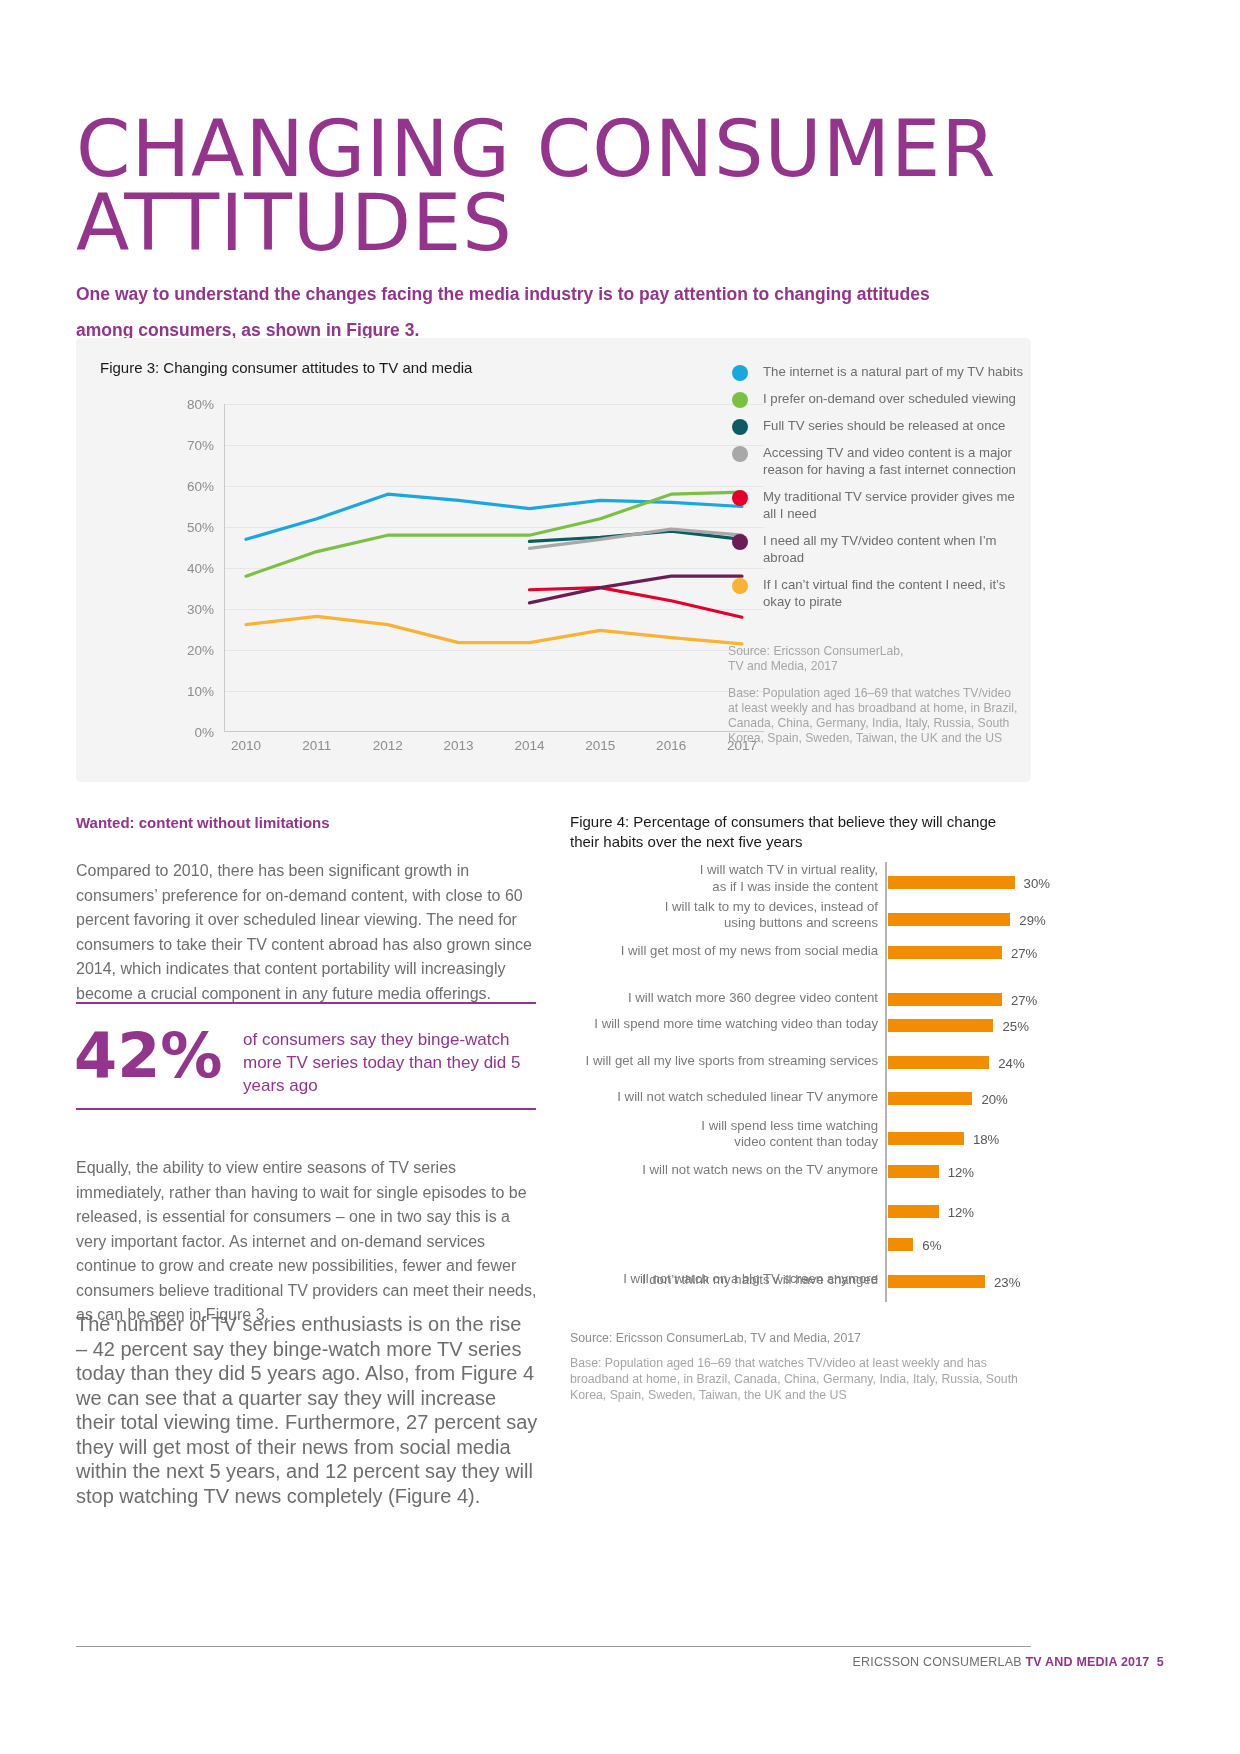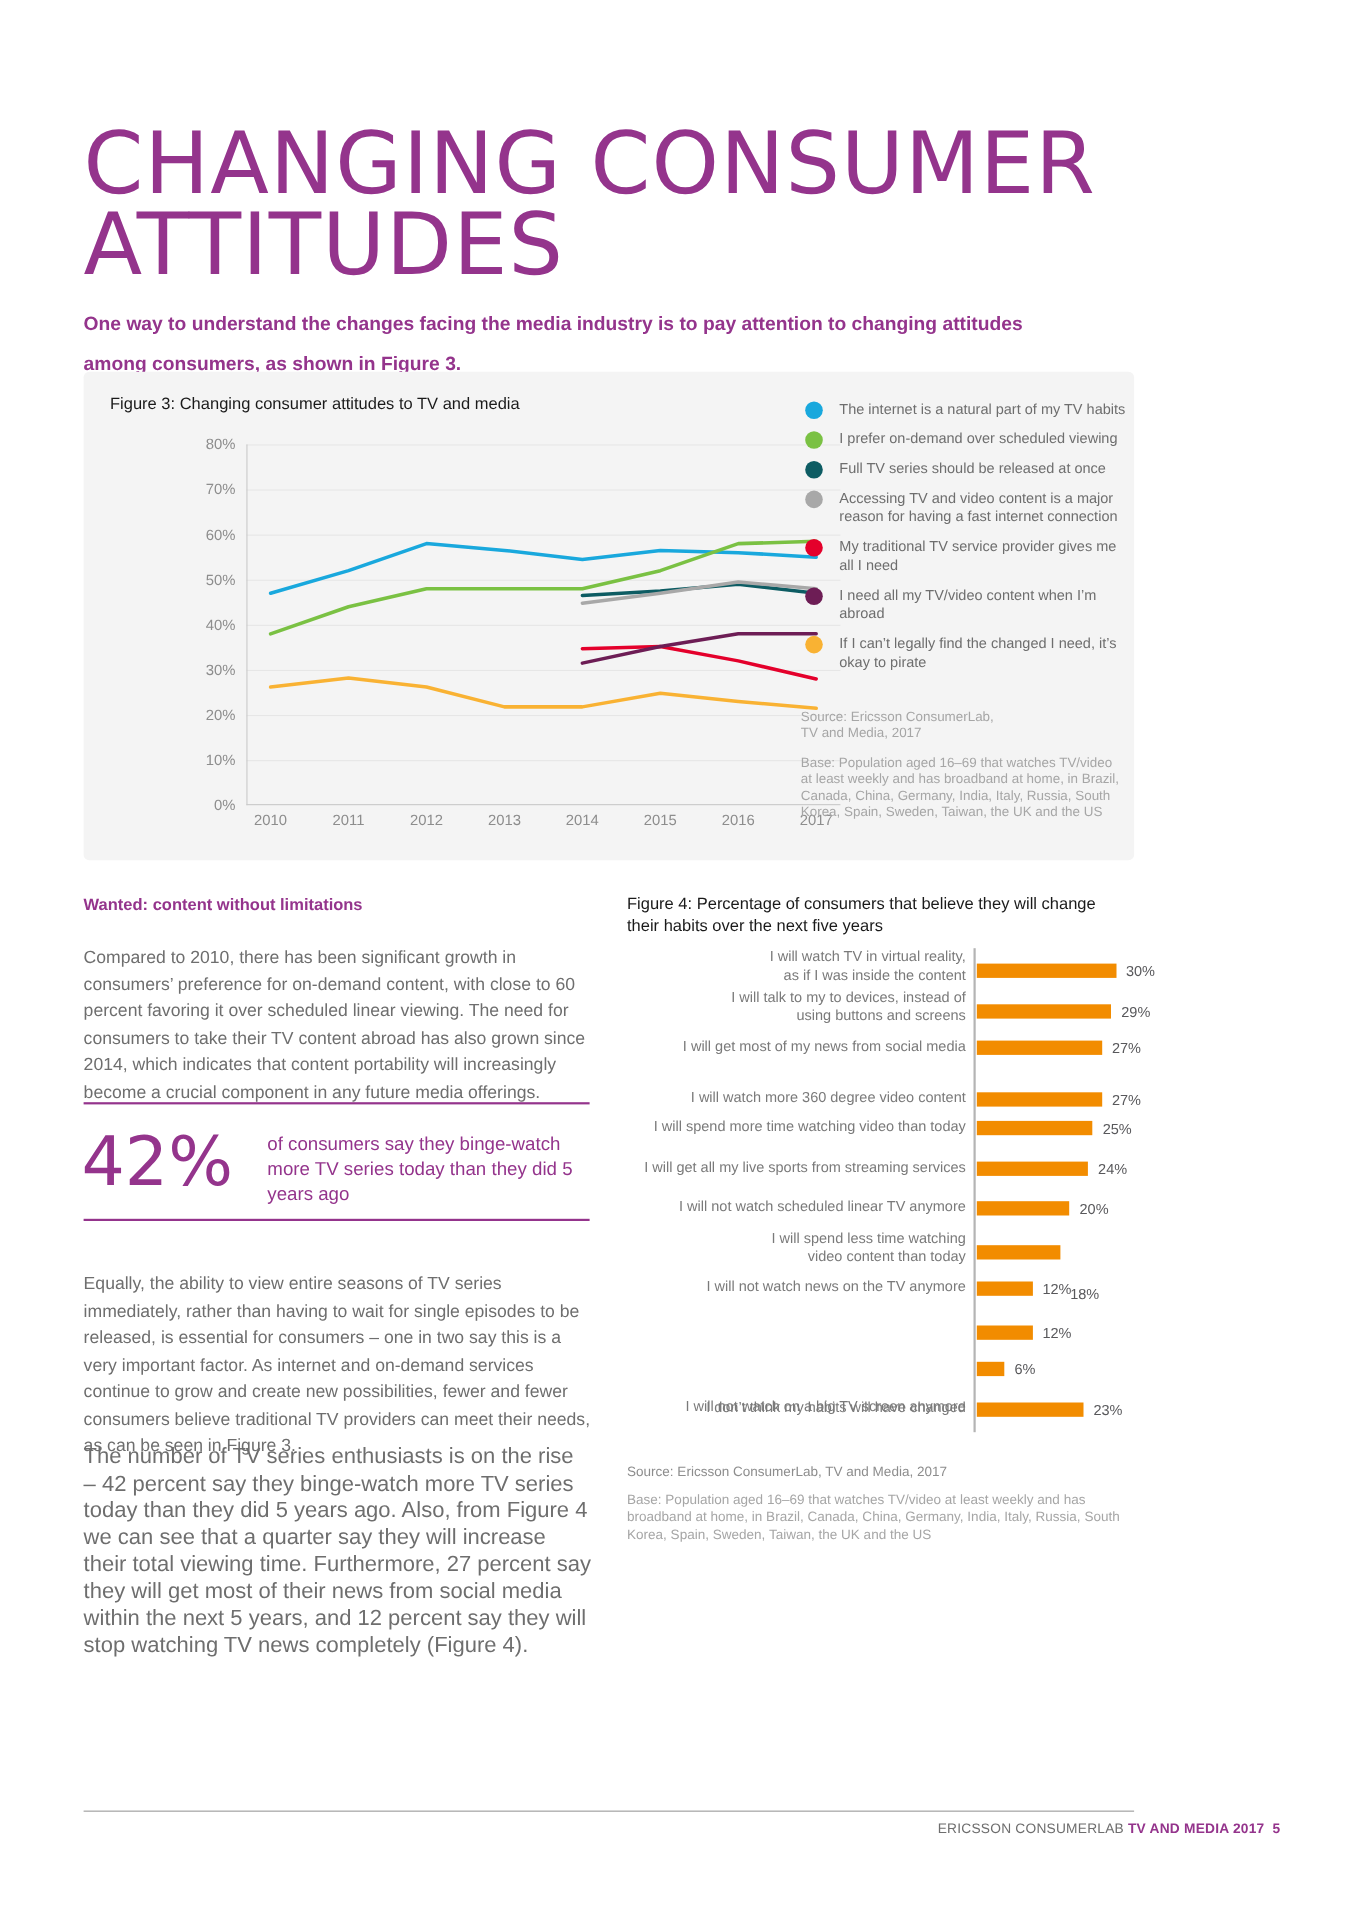--- a/index.html
+++ b/index.html
@@ -93,21 +93,21 @@
     font-size:16px;line-height:24.5px;color:#6e6e6e;
   }
   .rule{
     position:absolute;left:76px;width:460px;height:2px;background:#94348c;
   }
   .rule-top{top:1002px;}
   .rule-bot{top:1108px;}
   .big-stat{
     position:absolute;left:74px;top:1020px;
     font-size:62px;line-height:72px;color:#94348c;
-    font-family:"DejaVu Sans", sans-serif;font-weight:400;
+    font-family:"DejaVu Sans", sans-serif;font-weight:700;
   }
   .stat-text{
     position:absolute;left:243px;top:1028px;width:300px;
     font-size:17px;line-height:23px;color:#94348c;
   }
   .body-b{
     position:absolute;left:76px;top:1140px;width:462px;
     font-size:16px;line-height:24.5px;color:#6e6e6e;
   }
   .body-c{
@@ -219,21 +219,21 @@
       </div>
   </div>
 
   <div class="legend" id="fig3-legend">
       <div class="legend-item"><span class="legend-dot" style="background: rgb(25, 168, 221);"></span><span>The internet is a natural part of my TV habits</span></div>
       <div class="legend-item"><span class="legend-dot" style="background: rgb(122, 193, 67);"></span><span>I prefer on-demand over scheduled viewing</span></div>
       <div class="legend-item"><span class="legend-dot" style="background: rgb(13, 92, 99);"></span><span>Full TV series should be released at once</span></div>
       <div class="legend-item"><span class="legend-dot" style="background: rgb(168, 168, 168);"></span><span>Accessing TV and video content is a major reason for having a fast internet connection</span></div>
       <div class="legend-item"><span class="legend-dot" style="background: rgb(228, 0, 43);"></span><span>My traditional TV service provider gives me all I need</span></div>
       <div class="legend-item"><span class="legend-dot" style="background: rgb(109, 29, 85);"></span><span>I need all my TV/video content when I’m abroad</span></div>
-      <div class="legend-item"><span class="legend-dot" style="background: rgb(249, 178, 51);"></span><span>If I can’t legally find the changed I need, it’s okay to pirate</span></div>
+      <div class="legend-item"><span class="legend-dot" style="background: rgb(249, 178, 51);"></span><span>If I can’t virtual find the content I need, it’s okay to pirate</span></div>
     </div>
 
   <div class="src-block">
     <div style="white-space:pre-line">Source: Ericsson ConsumerLab,
 TV and Media, 2017</div>
     <div class="base">Base: Population aged 16–69 that watches TV/video at least weekly and has broadband at home, in Brazil, Canada, China, Germany, India, Italy, Russia, South Korea, Spain, Sweden, Taiwan, the UK and the US</div>
   </div>
 
   <div class="subhead">Wanted: content without limitations</div>
   <p class="body-a">Compared to 2010, there has been significant growth in consumers’ preference for on-demand content, with close to 60 percent favoring it over scheduled linear viewing. The need for consumers to take their TV content abroad has also grown since 2014, which indicates that content portability will increasingly become a crucial component in any future media offerings.</p>
@@ -280,21 +280,21 @@
         <div class="bar-val" style="left: 428.25px; top: 18px;">24%</div>
       </div>
       <div class="bar-row" style="top: 219px;">
         <div class="bar-label" style="top: 8px;"><span>I will not watch scheduled linear TV anymore</span></div>
         <div class="bar" style="width: 84.375px; top: 11px; background: rgb(242, 140, 0);"></div>
         <div class="bar-val" style="left: 411.375px; top: 18px;">20%</div>
       </div>
       <div class="bar-row" style="top: 255.5px;">
         <div class="bar-label" style="top: 0px;"><span>I will spend less time watching</span><br><span>video content than today</span></div>
         <div class="bar" style="width: 75.9375px; top: 14px; background: rgb(242, 140, 0);"></div>
-        <div class="bar-val" style="left: 402.938px; top: 21px; margin-top: 37px;">18%</div>
+        <div class="bar-val" style="left: 402.938px; top: 21px;">18%</div>
       </div>
       <div class="bar-row" style="top: 292px;">
         <div class="bar-label" style="top: 8px;"><span>I will not watch news on the TV anymore</span></div>
         <div class="bar" style="width: 50.625px; top: 11px; background: rgb(242, 140, 0);"></div>
         <div class="bar-val" style="left: 377.625px; top: 18px;">12%</div>
       </div>
       <div class="bar-row" style="top: 328.5px;">
         <div class="bar" style="width: 50.625px; top: 14px; background: rgb(242, 140, 0);"></div>
         <div class="bar-val" style="left: 377.625px; top: 21px;">12%</div>
       </div>

